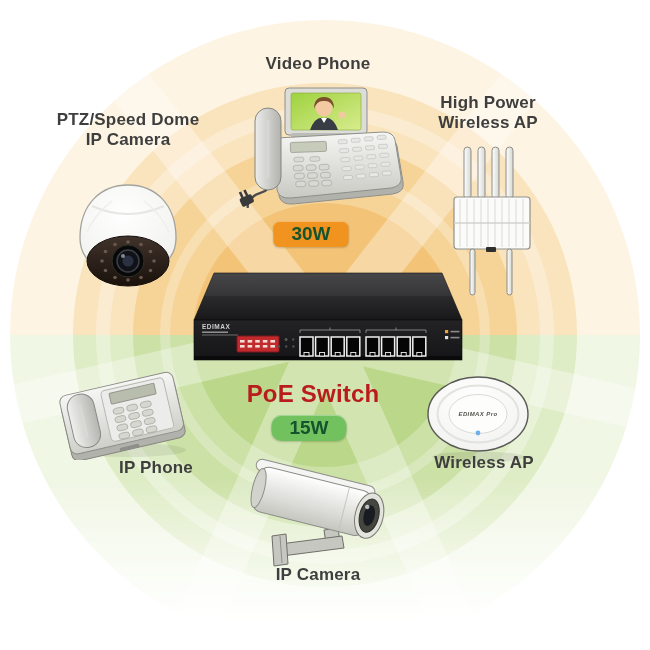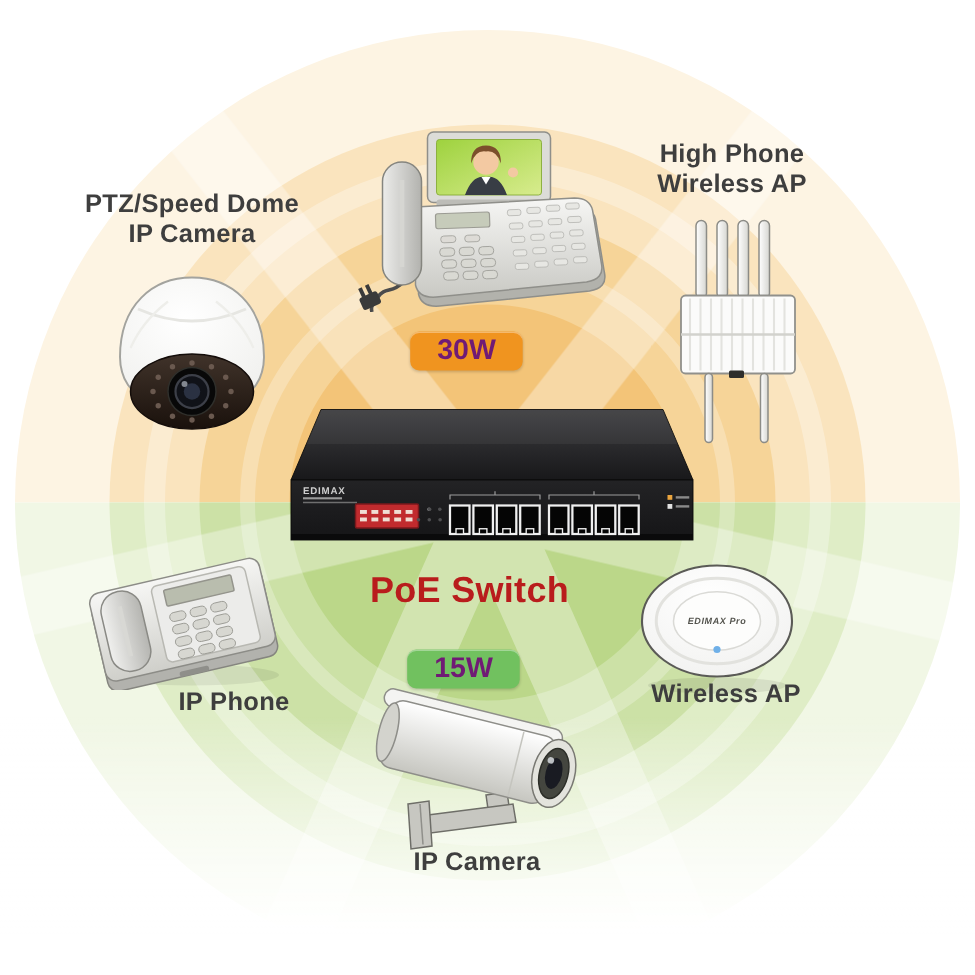--- a/index.html
+++ b/index.html
@@ -3,32 +3,32 @@
 <meta charset="utf-8">
 <style>
   html,body{margin:0;padding:0;background:#fff;}
   body{width:650px;height:650px;overflow:hidden;font-family:"Liberation Sans",sans-serif;}
   .canvas{position:relative;width:650px;height:650px;background:#fff;overflow:hidden;}
   .bg{position:absolute;left:0;top:0;}
   .dev{position:absolute;}
   .dev-label{position:absolute;transform:translateX(-50%);color:#3e3e3e;font-size:17px;
              line-height:1.18;text-align:center;white-space:nowrap;font-weight:bold;letter-spacing:.2px;}
   .video-phone-label{left:318px;top:54px;}
-  .ptz-camera-label{left:128px;top:126px;}
+  .ptz-camera-label{left:128px;top:110px;}
   .hp-ap-label{left:488px;top:93px;}
   .ip-phone-label{left:156px;top:458px;}
   .ip-camera-label{left:318px;top:565px;}
   .wireless-ap-label{left:484px;top:453px;}
   .title{position:absolute;left:313px;top:380px;transform:translateX(-50%);
          font-size:24px;font-weight:bold;color:#b91c1c;letter-spacing:.2px;}
-  .badge{position:absolute;transform:translateX(-50%);color:#701a75;font-weight:bold;font-size:19px;
+  .badge{position:absolute;transform:translateX(-50%);color:#14532d;font-weight:bold;font-size:19px;
          padding:2px 18px;border-radius:6px;
          box-shadow:inset 0 1px 0 rgba(255,255,255,.35),0 1px 2px rgba(0,0,0,.18);}
   .badge-top{left:311px;top:221px;background:var(--badge-top-bg,#F0941F);}
-  .badge-bottom{left:309px;top:433px;background:var(--badge-bottom-bg,#71C15F);}
+  .badge-bottom{left:309px;top:415px;background:var(--badge-bottom-bg,#71C15F);border-radius:10px;}
   .pos-video-phone{left:235px;top:78px;}
   .pos-dome{left:66px;top:176px;}
   .pos-hpap{left:450px;top:143px;}
   .pos-switch{left:190px;top:268px;}
   .pos-ipphone{left:48px;top:360px;}
   .pos-bullet{left:240px;top:450px;}
   .pos-ceilap{left:414px;top:370px;}
 </style>
 </head>
 <body>
@@ -385,28 +385,29 @@
       </radialGradient>
     </defs>
     <ellipse cx="64" cy="87" rx="46" ry="5.5" fill="#000000" opacity="0.08"></ellipse>
     <ellipse cx="64" cy="44" rx="50" ry="37" fill="url(#apDisc)" stroke="#5a5a56" stroke-width="1.4"></ellipse>
     <ellipse cx="64" cy="44" rx="40.5" ry="28.5" fill="none" stroke="#e2e2de" stroke-width="2"></ellipse>
     <ellipse cx="64" cy="44" rx="29" ry="19.5" fill="#fdfdfc" stroke="#dadad6"></ellipse>
     <text x="64" y="46" text-anchor="middle" font-size="6" font-weight="bold" font-style="italic" letter-spacing="0.4" fill="#55554f">EDIMAX Pro</text>
     <circle cx="64" cy="63" r="2.4" fill="#6fb0e8"></circle>
   </svg>
 
+  <div class="dev-label video-phone-label">Video Phone</div>
 
   <div class="dev-label ptz-camera-label">
     <div>PTZ/Speed Dome</div>
     <div>IP Camera</div>
   </div>
 
   <div class="dev-label hp-ap-label">
-    <div>High Phone</div>
+    <div>High Power</div>
     <div>Wireless AP</div>
   </div>
 
   <div class="dev-label ip-phone-label">IP Phone</div>
 
   <div class="dev-label ip-camera-label">IP Camera</div>
 
   <div class="dev-label wireless-ap-label">Wireless AP</div>
 
   <div class="title">PoE Switch</div>

